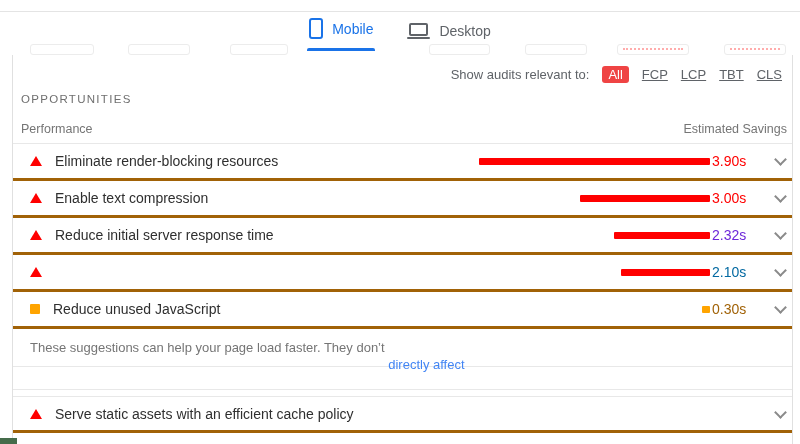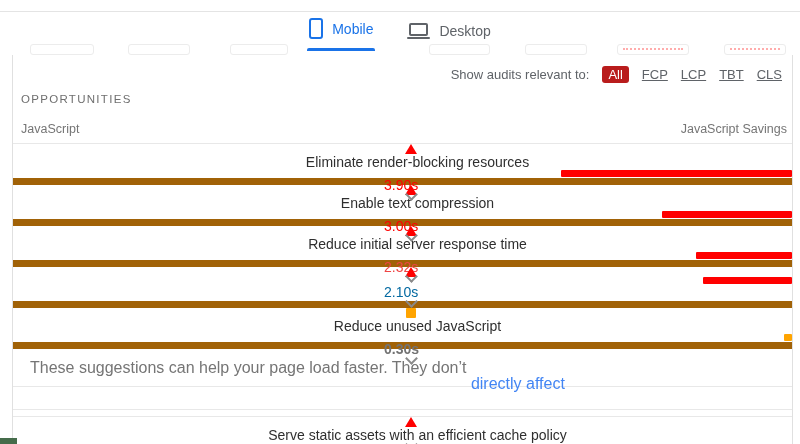--- a/index.html
+++ b/index.html
@@ -20,37 +20,37 @@
   .desktop-base{width:23px;height:2px;background:#5f6368;margin-top:1px;border-radius:1px;}
   
   .peek{position:absolute;top:44px;height:11px;background:#fff;border:1px solid #ececec;border-radius:3px;box-sizing:border-box;}
   .peek-red{margin:3px 5px 0 5px;border-top:2px dotted rgba(255,90,90,.5);}
   
   .card{position:absolute;left:12px;top:55px;width:781px;height:389px;box-sizing:border-box;
         border-left:1px solid #e0e0e0;border-right:1px solid #e0e0e0;}
   .filter-row{display:flex;justify-content:flex-end;align-items:center;gap:13px;
               padding:9px 10px 0 0;height:21px;font-size:13px;color:#5f6368;}
   .chip-link{color:#5f6368;text-decoration:underline;cursor:pointer;}
-  .chip-pill{background:#b91c1c;color:#fff;border-radius:3px;padding:1px 6px;cursor:pointer;}
+  .chip-pill{background:#ef4444;color:#fff;border-radius:3px;padding:1px 6px;cursor:pointer;}
   .section-title{font-size:11.5px;letter-spacing:1.3px;color:#6f6f6f;padding:8px 0 0 8px;height:16px;}
   .cols{display:flex;justify-content:space-between;align-items:flex-end;
         font-size:12.5px;color:#757575;padding:13px 5px 7px 8px;}
   .divider{height:1px;background:#e8e8e8;}
-  .row{height:34px;display:flex;align-items:center;border-bottom:7px solid #a16207;padding-left:17px;cursor:pointer;flex-direction:column;}
+  .row{height:34px;display:flex;align-items:center;border-bottom:3px solid #a16207;padding-left:17px;cursor:pointer;}
   .tri{width:0;height:0;border-left:6px solid transparent;border-right:6px solid transparent;
        border-bottom:10px solid #ff0000;display:inline-block;flex:none;}
   .sq{width:10px;height:10px;border-radius:1px;background:#ffa400;display:inline-block;flex:none;}
   .row-title{margin-left:13px;font-size:14px;color:#2f2f2f;white-space:nowrap;}
   .bar-wrap{margin-left:auto;width:231px;display:flex;justify-content:flex-end;flex:none;}
   .bar{height:7px;border-radius:1px;}
   .row-value{width:56px;margin-left:2px;text-align:left;font-size:14px;flex:none;}
   .chev-box{width:16px;margin-left:4px;margin-right:4px;display:flex;justify-content:center;flex:none;}
   .chev{width:7px;height:7px;border-right:2px solid #8a8a8a;border-bottom:2px solid #8a8a8a;
         transform:rotate(45deg);margin-top:-3px;}
-  .note{height:37px;display:flex;align-items:center;padding-left:17px;font-size:16px;color:#757575;
+  .note{height:37px;display:flex;align-items:center;padding-left:17px;font-size:13px;color:#757575;
         border-bottom:1px solid #e8e8e8;white-space:pre;}
   .note-link{color:#4285f4;cursor:pointer;margin-top:33px;}
   .gap{height:22px;}
   .green-strip{position:absolute;left:0;top:438px;width:17px;height:6px;background:#456c4b;}
 </style>
 </head>
 <body>
 
 <div class="hairline"></div>
 
@@ -90,22 +90,22 @@
         <span class="chip-link">FCP</span>
         <span class="chip-link">LCP</span>
         <span class="chip-link">TBT</span>
         <span class="chip-link">CLS</span>
       </span>
   </div>
 
   <div class="section-title">OPPORTUNITIES</div>
 
   <div class="cols">
-    <span>JavaScript</span>
-    <span>JavaScript Savings</span>
+    <span>Performance</span>
+    <span>Estimated Savings</span>
   </div>
   <div class="divider"></div>
 
   <div id="opp-rows">
       <div class="row">
         <span class="tri" style="border-bottom-color: rgb(255, 0, 0);"></span>
         <span class="row-title">Eliminate render-blocking resources</span>
         <span class="bar-wrap">
           <span class="bar" style="width: 231px; background: rgb(255, 0, 0);"></span>
         </span>
@@ -124,42 +124,42 @@
         <span class="chev-box">
           <span class="chev"></span>
         </span>
       </div>
       <div class="row">
         <span class="tri" style="border-bottom-color: rgb(255, 0, 0);"></span>
         <span class="row-title">Reduce initial server response time</span>
         <span class="bar-wrap">
           <span class="bar" style="width: 96px; background: rgb(255, 0, 0);"></span>
         </span>
-        <span class="row-value" style="color: #ef4444;">2.32s</span>
+        <span class="row-value" style="color: #6d28d9;">2.32s</span>
         <span class="chev-box">
           <span class="chev"></span>
         </span>
       </div>
       <div class="row">
         <span class="tri" style="border-bottom-color: rgb(255, 0, 0);"></span>
         <span class="bar-wrap">
           <span class="bar" style="width: 89px; background: rgb(255, 0, 0);"></span>
         </span>
         <span class="row-value" style="color: #0369a1;">2.10s</span>
         <span class="chev-box">
           <span class="chev"></span>
         </span>
       </div>
       <div class="row">
         <span class="sq" style="background: rgb(255, 164, 0);"></span>
         <span class="row-title">Reduce unused JavaScript</span>
         <span class="bar-wrap">
           <span class="bar" style="width: 8px; background: rgb(255, 164, 0);"></span>
         </span>
-        <span class="row-value" style="color: #737373; font-weight: bold;">0.30s</span>
+        <span class="row-value" style="color: #a16207;">0.30s</span>
         <span class="chev-box">
           <span class="chev"></span>
         </span>
       </div>
     </div>
 
   <div class="note"><span>These suggestions can help your page load faster. They don’t </span><span class="note-link">directly affect</span></div>
 
   <div class="gap"></div>
   <div class="divider"></div>

